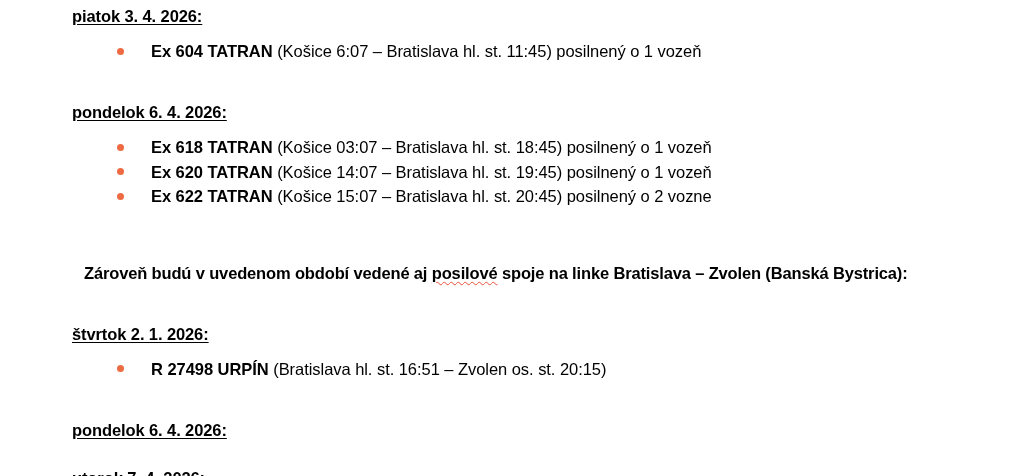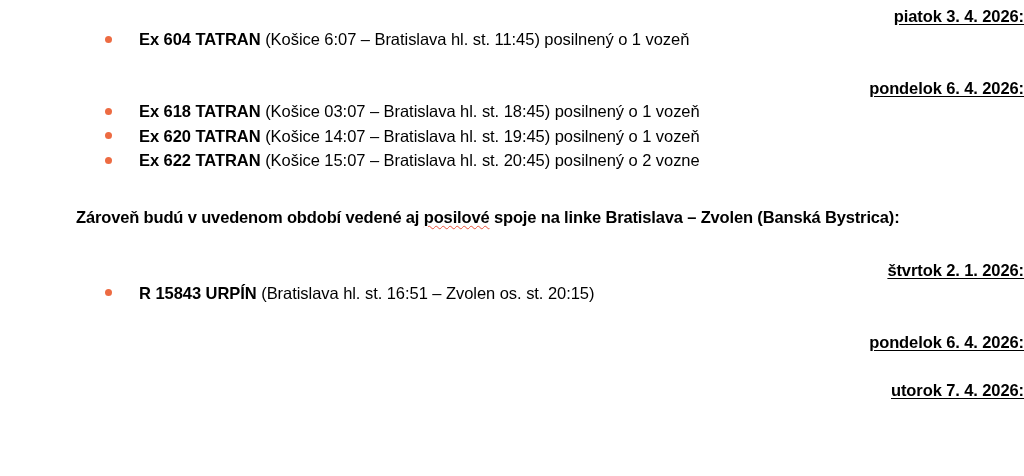--- a/index.html
+++ b/index.html
@@ -27,27 +27,26 @@
   }
   .date-heading {
     font-weight: bold;
     font-size: 16.5px;
     text-decoration: underline;
     text-underline-offset: 2px;
     margin: 0;
     padding: 0;
     line-height: 1.28;
     letter-spacing: -0.1px;
-    text-align: right;
   }
   .spacer-md { height: 27px; }
   .spacer-lg { height: 31px; }
   ul.train-list {
     list-style: none;
-    margin: 0;
+    margin: 12px;
     padding: 0;
   }
   ul.train-list li {
     position: relative;
     font-size: 16.5px;
     line-height: 1.47;
     padding-left: 67px;
     letter-spacing: -0.05px;
     white-space: nowrap;
   }
@@ -63,21 +62,21 @@
   .train-name {
     font-weight: bold;
   }
   .train-detail {
     font-weight: normal;
   }
   .para-bold {
     font-weight: bold;
     font-size: 16.5px;
     line-height: 1.3;
-    margin: 4px;
+    margin: 12px;
     letter-spacing: -0.15px;
     white-space: nowrap;
   }
   .squiggly {
     text-decoration: underline;
     text-decoration-style: wavy;
     text-decoration-color: #E8513A;
     text-underline-offset: 2px;
     text-decoration-thickness: 1px;
   }
@@ -112,21 +111,21 @@
 
     <div class="spacer-lg"></div>
 
     <p class="para-bold"><span>Zároveň budú v uvedenom období vedené aj </span><span class="squiggly">posilové</span><span> spoje na linke Bratislava – Zvolen (Banská Bystrica):</span></p>
 
     <div class="spacer-md"></div>
 
     <p class="date-heading">štvrtok 2. 1. 2026:</p>
     <ul class="train-list">
       <li>
-        <span class="bullet"></span><span class="train-name">R 15843 URPÍN</span><span> </span><span class="train-detail">(Bratislava hl. st. 16:51 – Zvolen os. st. 20:15)</span>
+        <span class="bullet"></span><span class="train-name">R 27498 URPÍN</span><span> </span><span class="train-detail">(Bratislava hl. st. 16:51 – Zvolen os. st. 20:15)</span>
       </li>
     </ul>
 
     <div class="spacer-md"></div>
 
     <p class="date-heading">pondelok 6. 4. 2026:</p>
 
     <div class="spacer-md"></div>
 
     <p class="date-heading">utorok 7. 4. 2026:</p>

